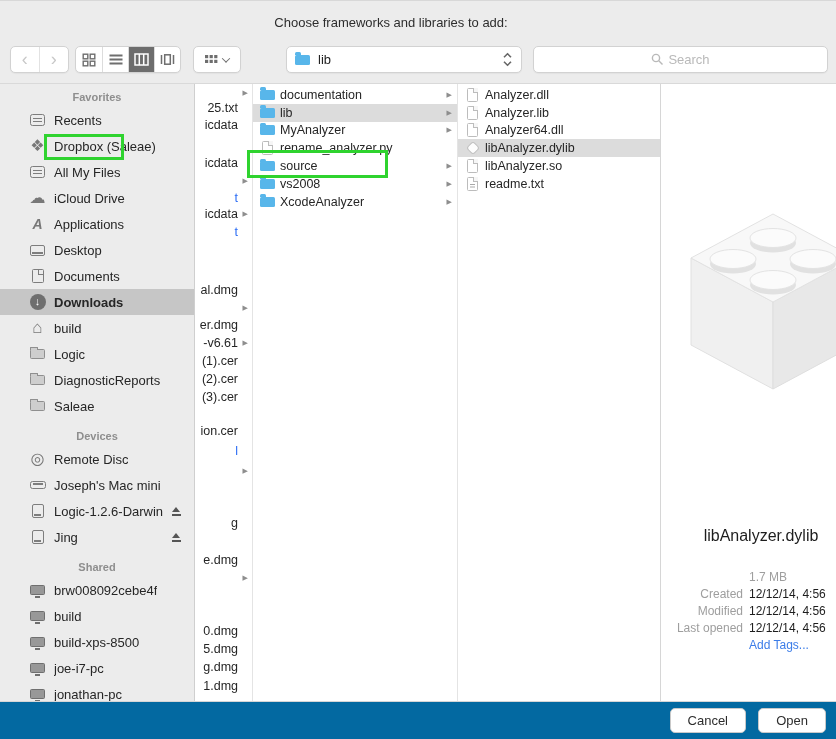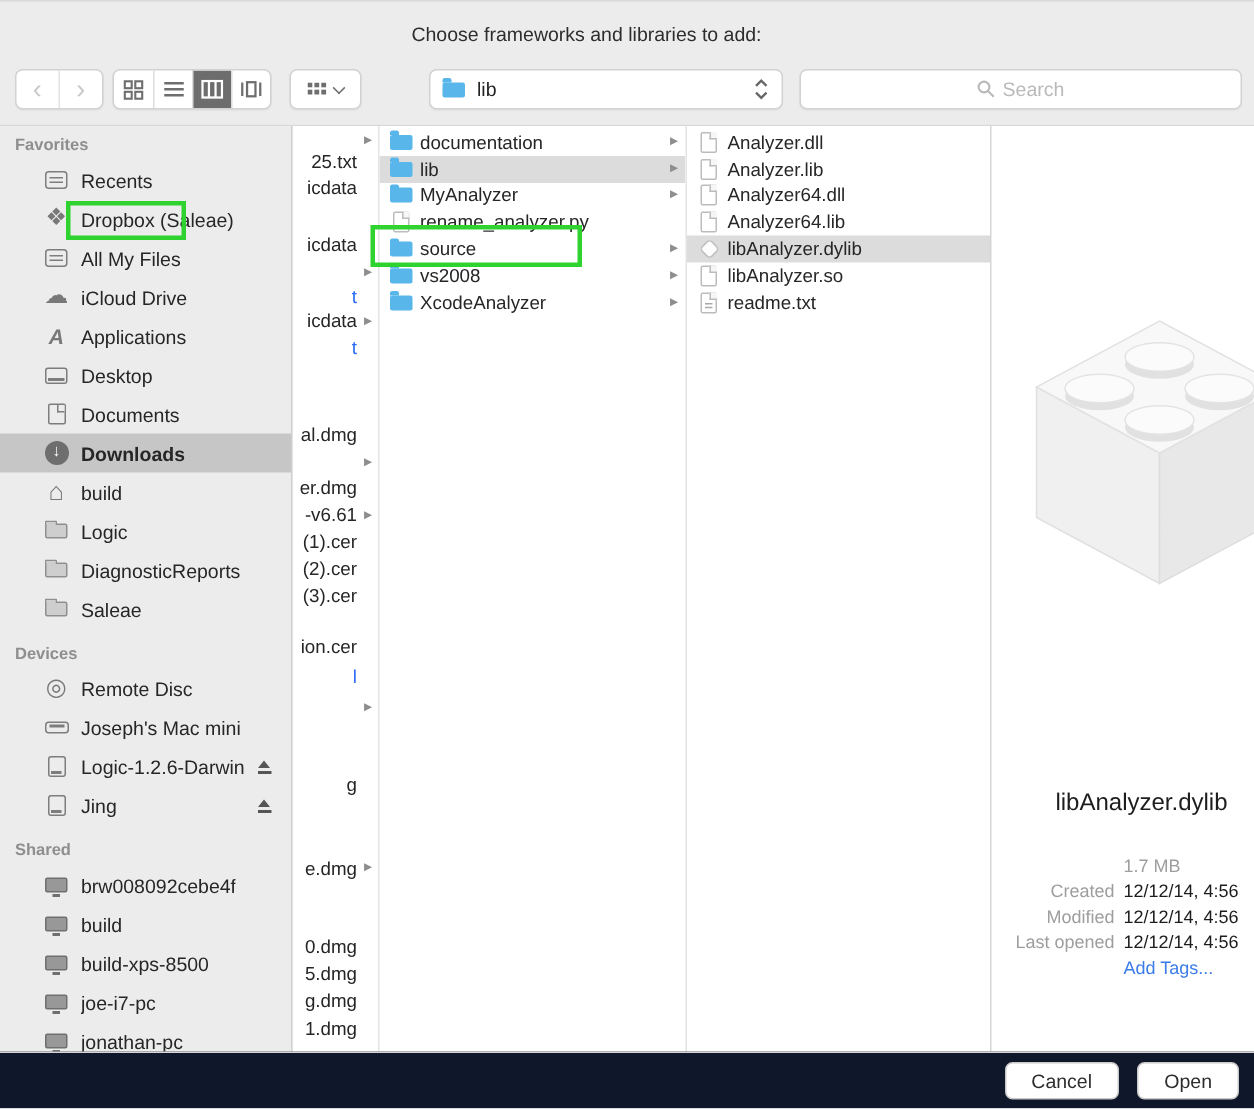--- a/index.html
+++ b/index.html
@@ -28,21 +28,21 @@
   .popup { left:286px; width:236px; border-radius:5px; justify-content:flex-start; padding:0 8px; }
   .popup-label { margin-left:8px; font-size:13px; color:#222; }
   .stepper { margin-left:auto; }
   .search { left:533px; width:295px; border-radius:5px; font-size:13px; color:#b9b9b9; gap:4px; }
 
   
   .main { position:absolute; top:82px; left:0; width:836px; height:619px; background:#fff;
     border-top:1px solid #d9d9d9; }
   .sidebar { position:absolute; left:0; top:0; width:195px; height:100%; background:#ececec;
     border-right:1px solid #cfcfcf; overflow:hidden; padding-top:4px; }
-  .sb-header { font-size:11px; font-weight:bold; color:#8e8e8e; padding:11px 10px 3px 10px; line-height:13px; }
+  .sb-header { font-size:11px; font-weight:bold; color:#8e8e8e; padding:11px 10px 3px 10px; line-height:13px;text-align:center; }
   .sb-header:first-child { padding-top:3px; }
   .sb-item { height:26px; display:flex; align-items:center; padding-left:27px; font-size:13px; white-space:nowrap; }
   .sb-item.selected { background:#c6c6c6; font-weight:bold; }
   .icw { width:21px; height:20px; display:inline-flex; align-items:center; justify-content:center;
     margin-right:6px; flex:none; position:relative; }
   .sb-label { overflow:hidden; }
 
   
   .ic { position:relative; display:inline-block; color:#787878; }
   .ic-recents, .ic-allfiles { width:15px; height:12px; border:1.5px solid #7d7d7d; border-radius:2.5px; }
@@ -113,21 +113,21 @@
   .brick { position:absolute; left:22px; top:122px; }
   .pv-name { position:absolute; top:443px; left:0; width:200px; text-align:center; font-size:16px; color:#1d1d1d; }
   .pv-info { position:absolute; top:484px; left:0; width:280px; font-size:12px; }
   .pv-row { display:flex; height:17px; align-items:center; }
   .pv-l { width:88px; text-align:right; color:#9e9e9e; flex:none; padding-right:6px; }
   .pv-v { white-space:nowrap; color:#1d1d1d; }
   .pv-v.gray { color:#9e9e9e; }
   .pv-v.link { color:#3b7ce8; }
 
   
-  .bottombar { position:absolute; left:0; bottom:0; width:836px; height:38px; background:#0f172a;
+  .bottombar { position:absolute; left:0; bottom:0; width:836px; height:38px; background:#0369a1;
     border-top:1px solid #d6d6d6; }
   .btn { position:absolute; top:6px; height:25px; border-radius:5px; background:#fff;
     border:1px solid #c9c9c9; font-size:13px; color:#2d2d2d; padding:0 17px;
     display:flex; align-items:center; font-family:"Liberation Sans", sans-serif; }
   .btn-cancel { right:90px; }
   .btn-open { right:10px; }
 </style>
 </head>
 <body>
 
@@ -397,21 +397,21 @@
         </div>
         <div class="c1row" style="top: 358px;">
           <span class="c1txt blue">l</span>
         </div>
         <div class="c1row" style="top: 378px;">
           <span class="c1arr">▶</span>
         </div>
         <div class="c1row" style="top: 430px;">
           <span class="c1txt">g</span>
         </div>
-        <div class="c1row" style="top: 486px;">
+        <div class="c1row" style="top: 467px;">
           <span class="c1txt">e.dmg</span>
         </div>
         <div class="c1row" style="top: 485px;">
           <span class="c1arr">▶</span>
         </div>
         <div class="c1row" style="top: 538px;">
           <span class="c1txt">0.dmg</span>
         </div>
         <div class="c1row" style="top: 556px;">
           <span class="c1txt">5.dmg</span>
@@ -484,26 +484,20 @@
           <span class="icw2">
             <span class="ic2-file"></span>
           </span>
           <span class="rlabel">Analyzer.lib</span>
         </div>
         <div class="row">
           <span class="icw2">
             <span class="ic2-file"></span>
           </span>
           <span class="rlabel">Analyzer64.dll</span>
-        </div>
-        <div class="row">
-          <span class="icw2">
-            <span class="ic2-file"></span>
-          </span>
-          <span class="rlabel">Analyzer64.lib</span>
         </div>
         <div class="row selected">
           <span class="icw2">
             <span class="ic2-dylib"></span>
           </span>
           <span class="rlabel">libAnalyzer.dylib</span>
         </div>
         <div class="row">
           <span class="icw2">
             <span class="ic2-file"></span>

